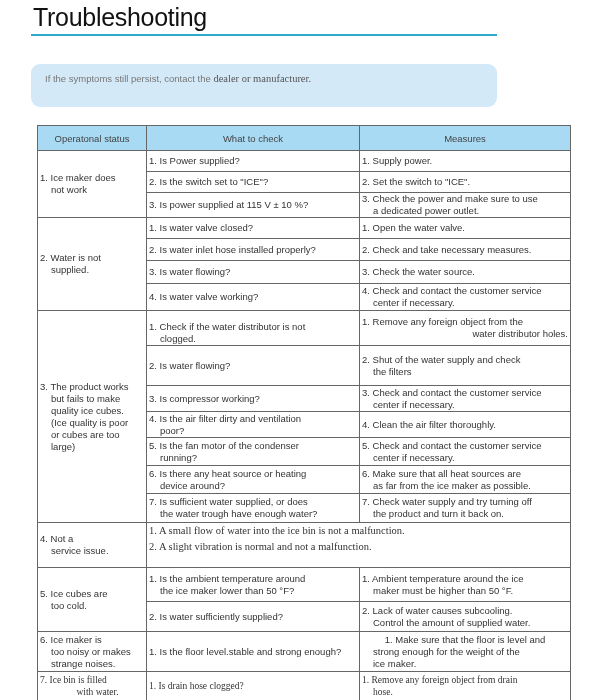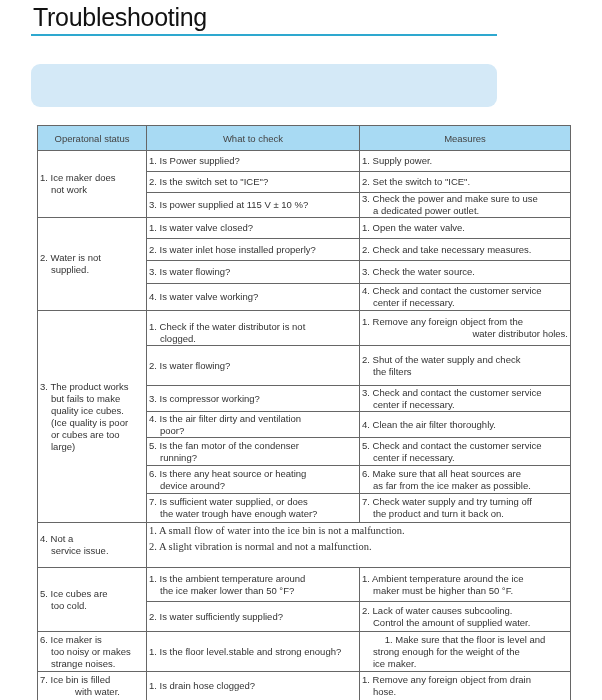--- a/index.html
+++ b/index.html
@@ -23,20 +23,21 @@
     td.status { padding-left: 2px; }
     .serif { font-family: "Liberation Serif", "DejaVu Serif", serif; }
   </style>
 </head>
 <body>
 
 <h1 class="title">Troubleshooting</h1>
 <div class="title-rule"></div>
 
 <div class="notice">
+  <div><span>If the symptoms still persist, contact the </span><span class="serif">dealer or manufacturer.</span></div>
 </div>
 
 <table class="ts">
   <colgroup>
       <col class="c1">
       <col class="c2">
       <col class="c3">
     </colgroup>
   <thead>
     <tr>
@@ -228,21 +229,21 @@
         </td>
         <td>
           <span style="display: block;">1. Is the floor level.stable and strong enough?</span>
         </td>
         <td>
           <span style="display: block; text-align: center;">1. Make sure that the floor is level and</span>
           <span style="display: block; padding-left: 11px;">strong enough for the weight of the</span>
           <span style="display: block; padding-left: 11px;">ice maker.</span>
         </td>
       </tr>
-      <tr style="height: 29px;">
+      <tr style="height: 29px; font-family: Liberation Serif, serif;">
         <td rowspan="1" class="status">
           <span style="display: block;">7. Ice bin is filled</span>
           <span style="display: block; padding-left: 11px; text-align: center;">with water.</span>
         </td>
         <td>
           <span style="display: block;">1. Is drain hose clogged?</span>
         </td>
         <td>
           <span style="display: block;">1. Remove any foreign object from drain</span>
           <span style="display: block; padding-left: 11px;">hose.</span>

